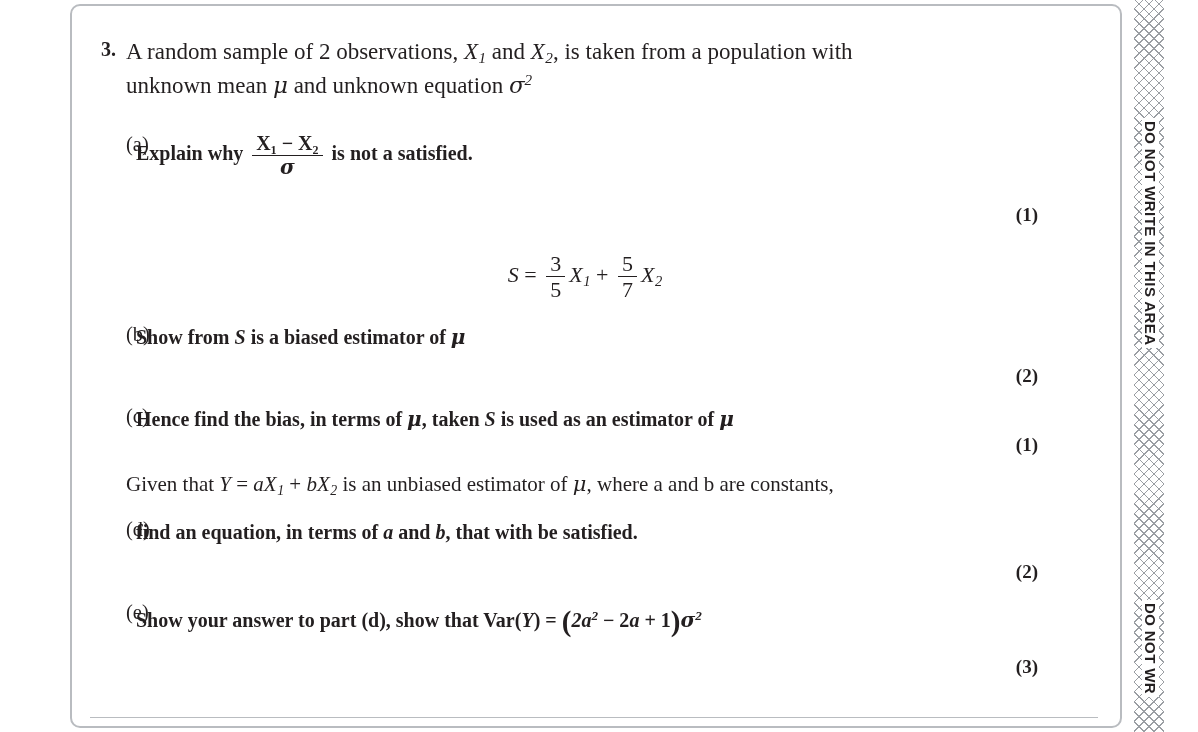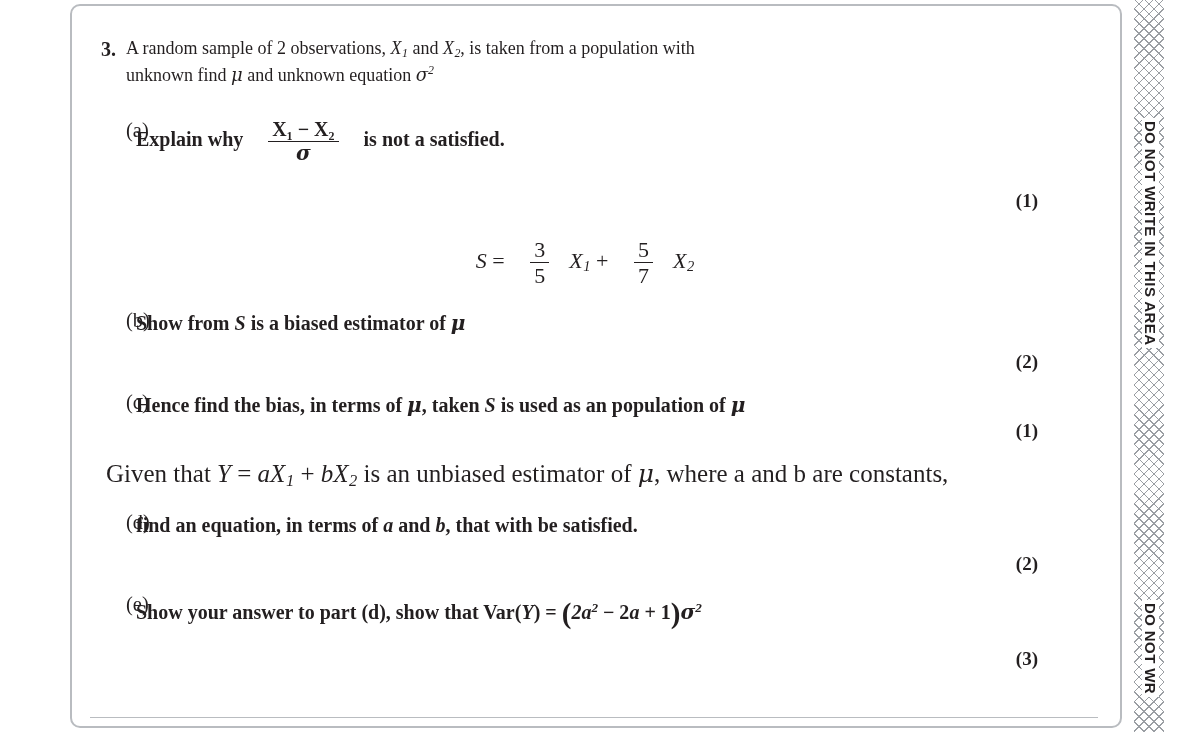--- a/index.html
+++ b/index.html
@@ -74,21 +74,21 @@
     font-size: 20px;
     width: 36px;
     flex: 0 0 36px;
     text-align: right;
     padding-right: 10px;
     box-sizing: border-box;
     padding-top: 2px;
   }
   .q-body {
     flex: 1 1 auto;
-    font-size: 18px;
+    font-size: 23px;
     line-height: 1.42;
   }
 
   .part-row {
     display: flex;
     align-items: flex-start;
     margin-top: 4px;
   }
   .part-label {
     width: 46px;
@@ -98,22 +98,22 @@
     font-size: 20.5px;
   }
   .part-text {
     flex: 1 1 auto;
     font-size: 20px;
     line-height: 1.42;
     font-weight: bold;
   }
 
   .indent-text {
-    margin-left: 16px;
-    font-size: 25px;
+    margin-left: 36px;
+    font-size: 21px;
     line-height: 1.42;
   }
 
   .marks {
     text-align: right;
     font-weight: bold;
     font-size: 19px;
     padding-right: 42px;
     font-family: "Liberation Serif", serif;
   }
@@ -131,21 +131,21 @@
     vertical-align: 0.55em;
     font-style: italic;
   }
   .gr { font-family: "DejaVu Serif", serif; font-style: italic; }
 
   .frac {
     display: inline-flex;
     flex-direction: column;
     align-items: center;
     vertical-align: middle;
-    margin: 0 20px;
+    margin: 0 4px;
     line-height: 1.05;
   }
   .frac .num { padding: 0 4px; }
   .frac .den { padding: 0 4px; }
   .frac .bar {
     width: 100%;
     border-top: 1.3px solid #231f20;
     margin: 1px 0;
   }
 
@@ -175,21 +175,21 @@
 </head>
 <body>
 
 <div class="page">
   <div class="page-inner">
 
     <div class="q-row">
       <div class="q-num">3.</div>
       <div class="q-body">
         <span>A random sample of 2 observations, </span><span class="mi">X</span><span class="sub">1</span><span> and </span><span class="mi">X</span><span class="sub">2</span><span>, is taken from a population with</span><br>
-        <span>unknown find </span><span class="gr">μ</span><span> and unknown equation </span><span class="gr">σ</span><span class="sup">2</span>
+        <span>unknown mean </span><span class="gr">μ</span><span> and unknown equation </span><span class="gr">σ</span><span class="sup">2</span>
       </div>
     </div>
 
     <div class="spacer-2"></div>
 
     <div class="part-row">
       <div class="part-label">(a)</div>
       <div class="part-text">
         <span>Explain why </span><span class="frac">
             <span class="num">X₁ − X₂</span>
@@ -226,21 +226,21 @@
     </div>
 
     <div class="spacer-1"></div>
     <div class="marks">(2)</div>
 
     <div class="spacer-1"></div>
 
     <div class="part-row">
       <div class="part-label">(c)</div>
       <div class="part-text">
-        <span>Hence find the bias, in terms of </span><span class="gr">μ</span><span>, taken </span><span class="mi">S</span><span> is used as an population of </span><span class="gr">μ</span>
+        <span>Hence find the bias, in terms of </span><span class="gr">μ</span><span>, taken </span><span class="mi">S</span><span> is used as an estimator of </span><span class="gr">μ</span>
       </div>
     </div>
 
     <div class="marks">(1)</div>
 
     <div class="spacer-1"></div>
 
     <div class="indent-text">
       <span>Given that  </span><span class="mi">Y</span><span> = </span><span class="mi">a</span><span class="mi">X</span><span class="sub">1</span><span> + </span><span class="mi">b</span><span class="mi">X</span><span class="sub">2</span><span>  is an unbiased estimator of </span><span class="gr">μ</span><span>, where a and b are constants,</span>
     </div>

